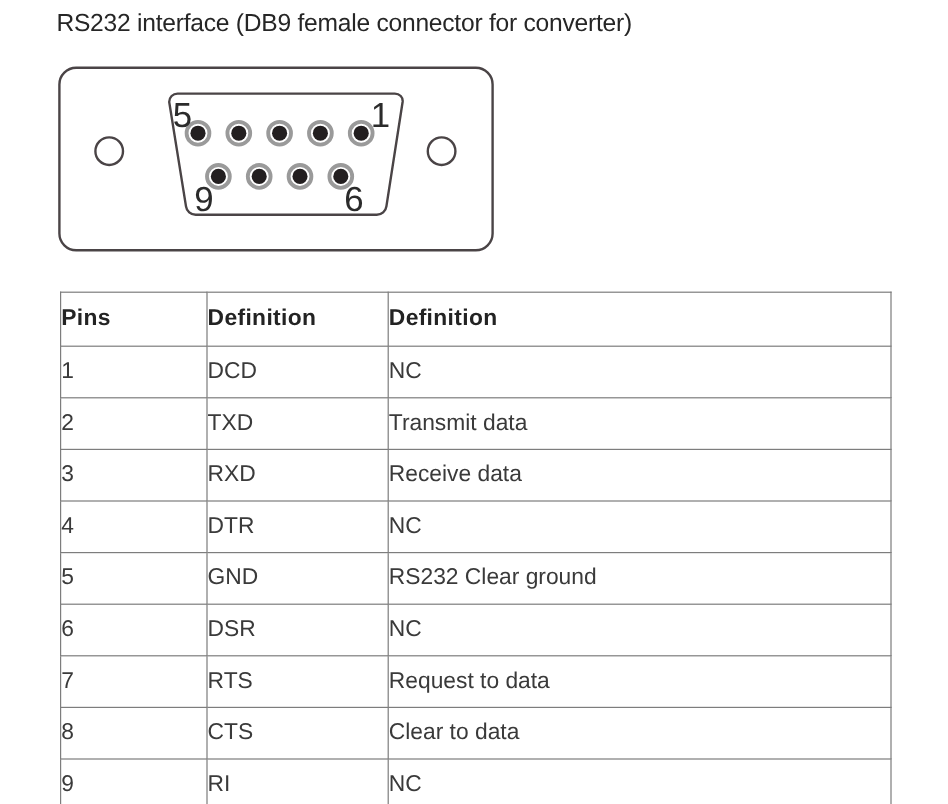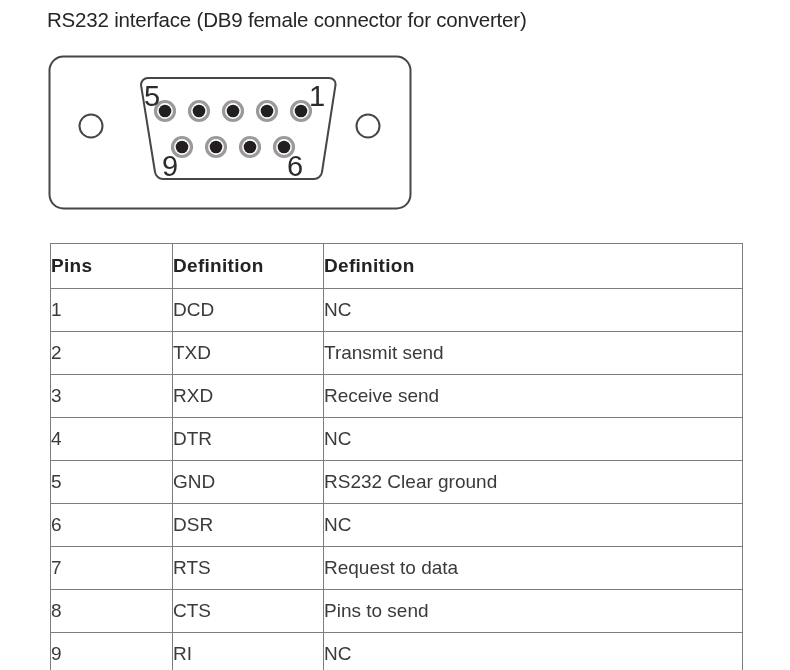--- a/index.html
+++ b/index.html
@@ -166,26 +166,26 @@
   </thead>
   <tbody>
     <tr>
       <td>1</td>
       <td>DCD</td>
       <td>NC</td>
     </tr>
     <tr>
       <td>2</td>
       <td>TXD</td>
-      <td>Transmit send</td>
+      <td>Transmit data</td>
     </tr>
     <tr>
       <td>3</td>
       <td>RXD</td>
-      <td>Receive send</td>
+      <td>Receive data</td>
     </tr>
     <tr>
       <td>4</td>
       <td>DTR</td>
       <td>NC</td>
     </tr>
     <tr>
       <td>5</td>
       <td>GND</td>
       <td>RS232 Clear ground</td>
@@ -196,21 +196,21 @@
       <td>NC</td>
     </tr>
     <tr>
       <td>7</td>
       <td>RTS</td>
       <td>Request to data</td>
     </tr>
     <tr>
       <td>8</td>
       <td>CTS</td>
-      <td>Pins to send</td>
+      <td>Clear to data</td>
     </tr>
     <tr>
       <td>9</td>
       <td>RI</td>
       <td>NC</td>
     </tr>
   </tbody>
 </table>
 
 </body></html>

